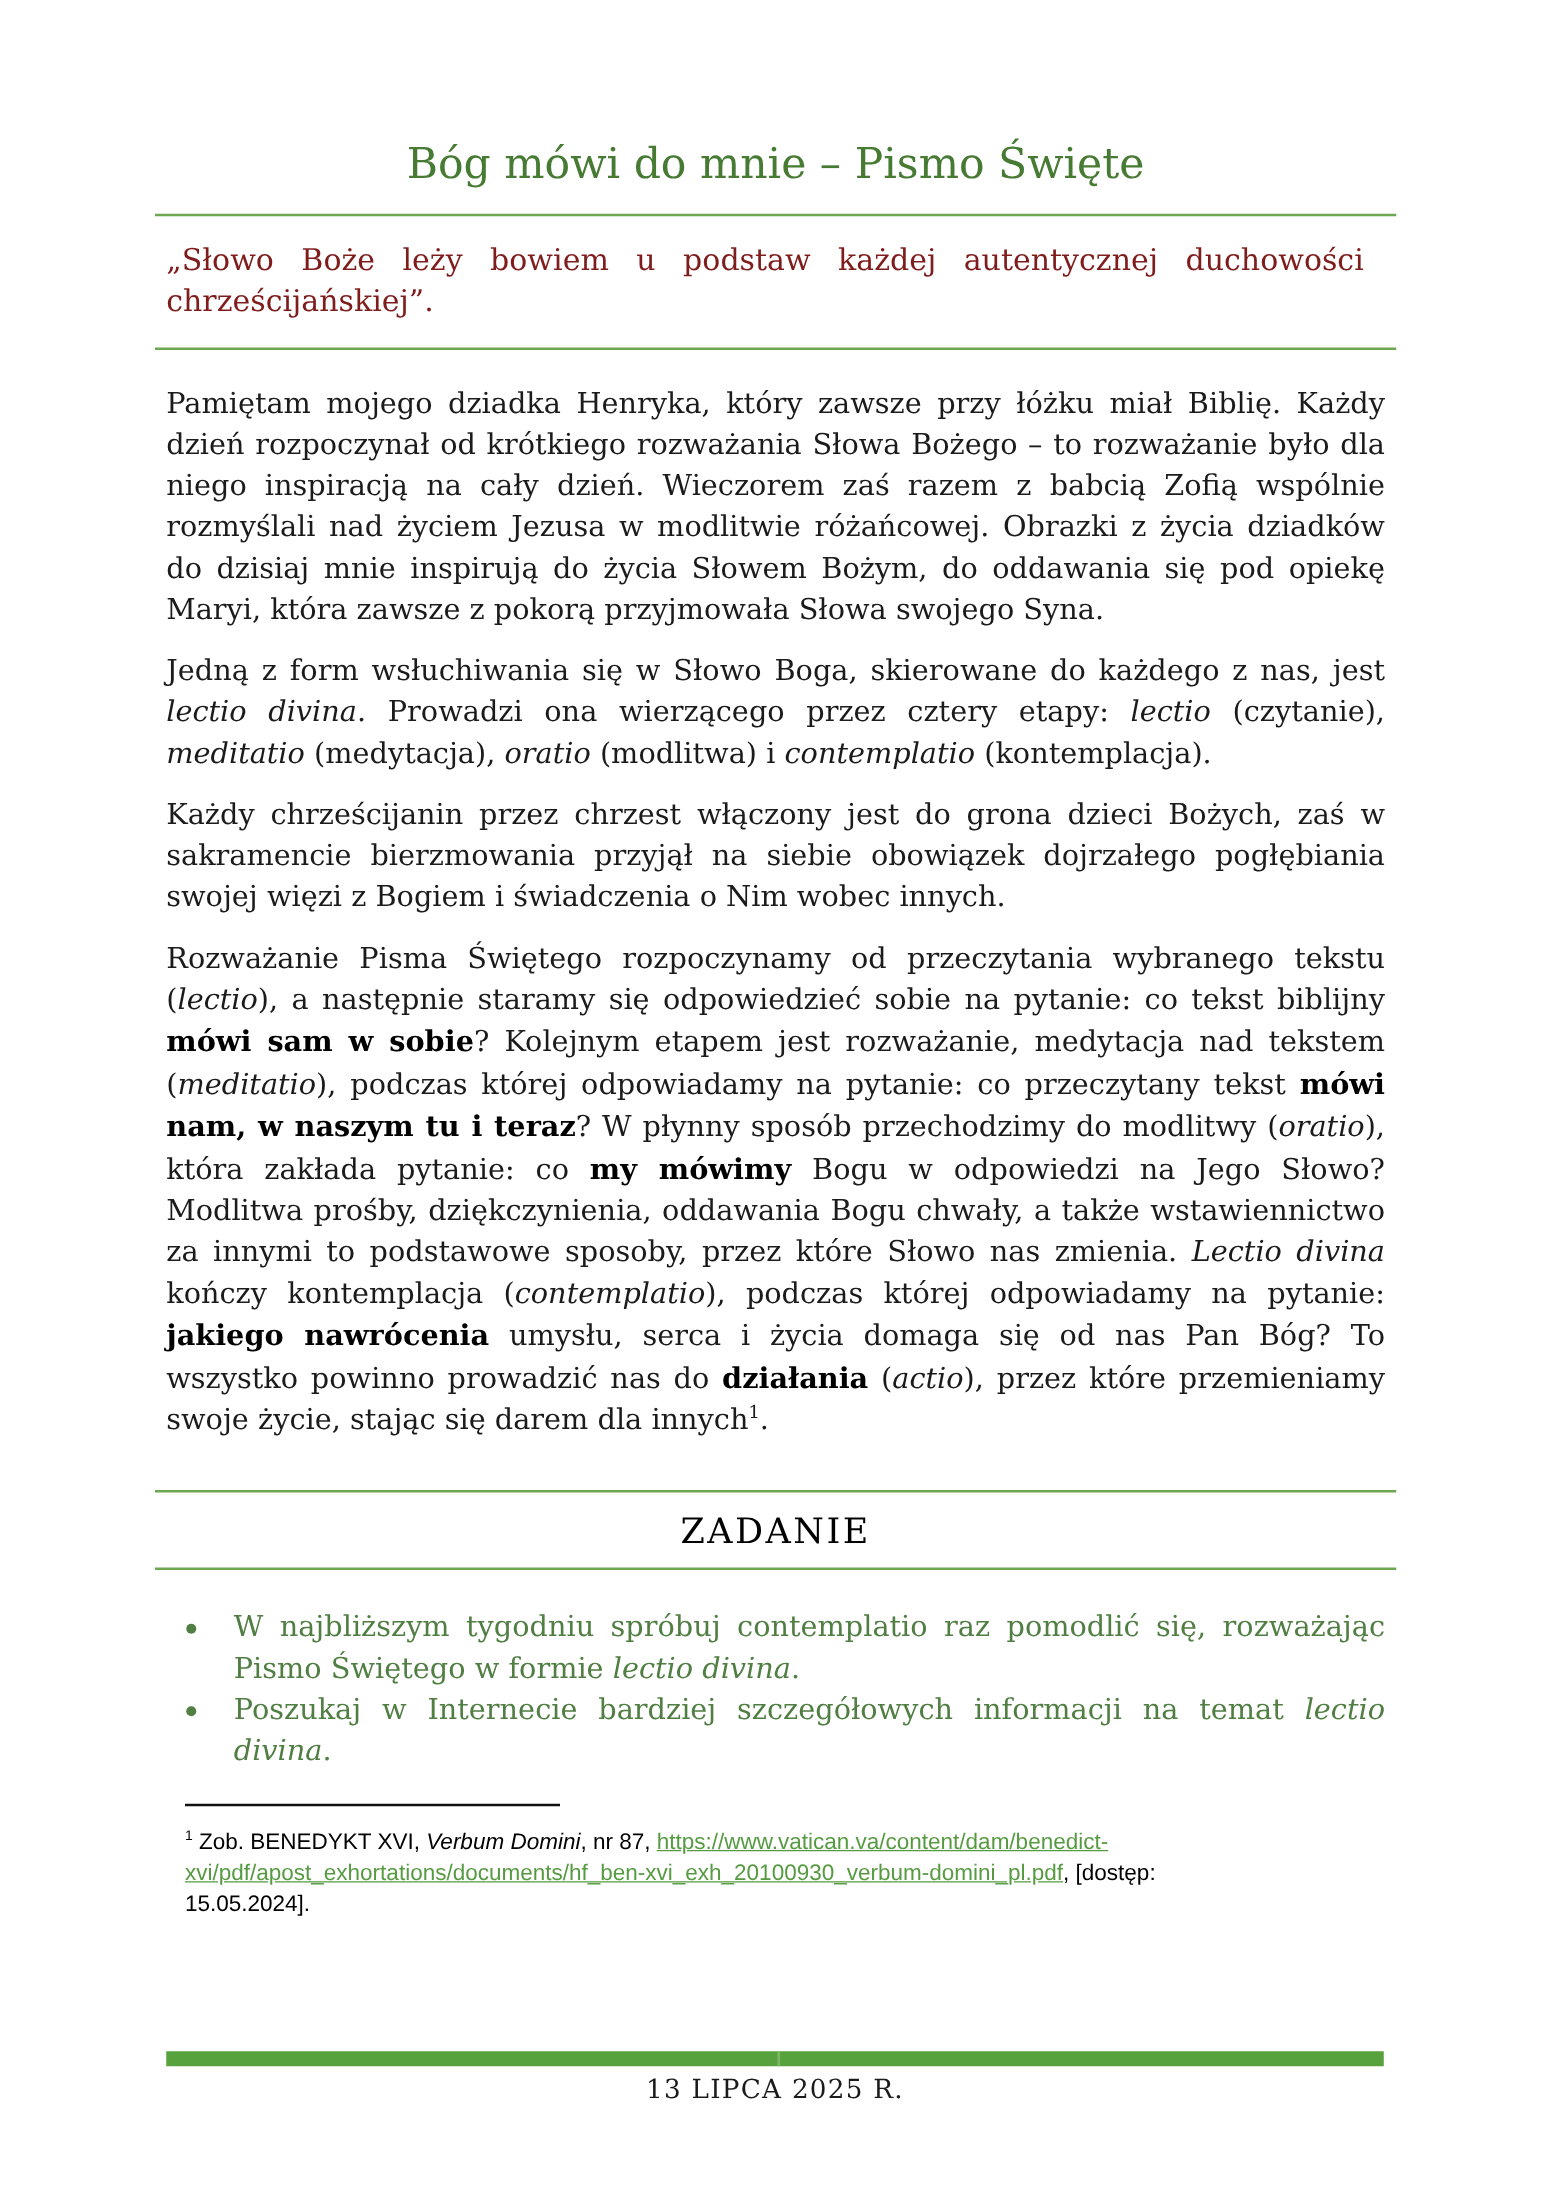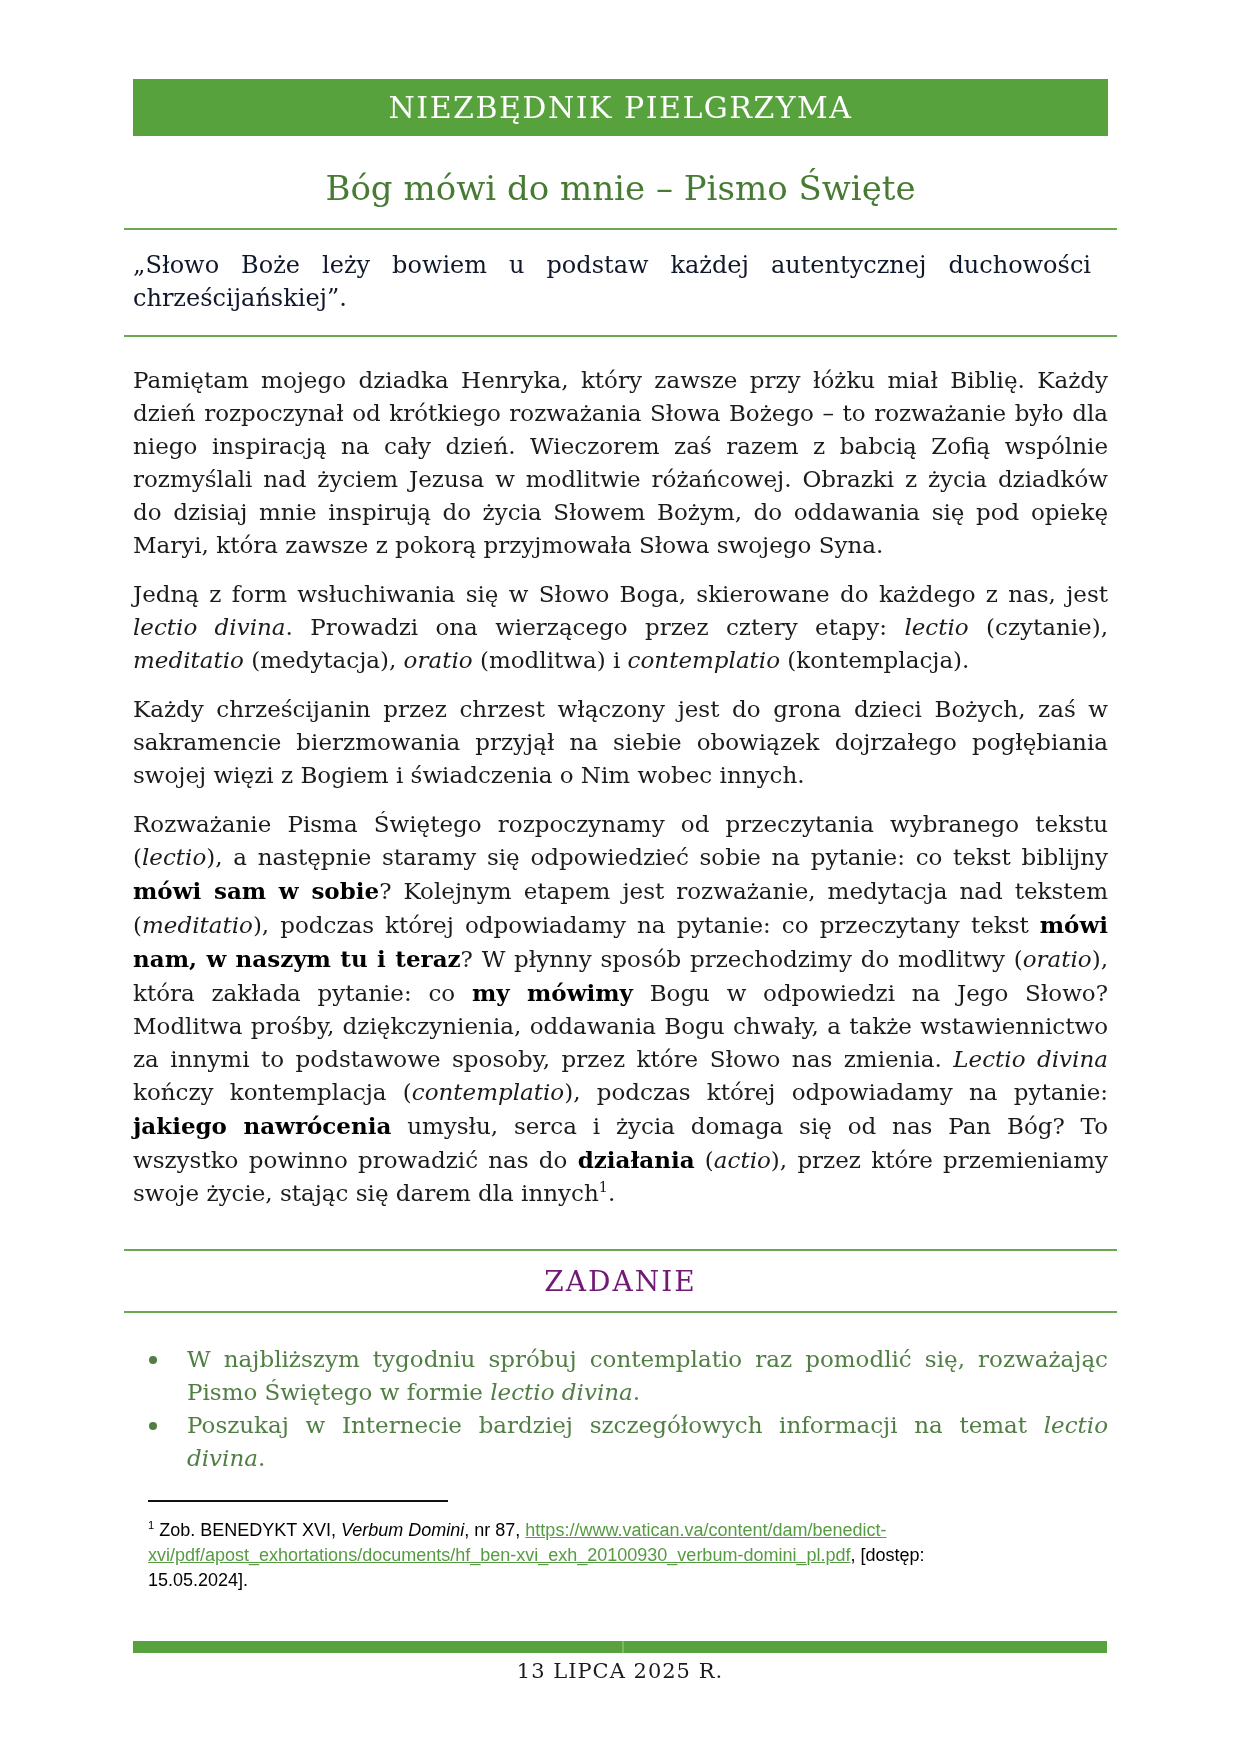--- a/index.html
+++ b/index.html
@@ -25,39 +25,39 @@
   .rule{
     border:none;border-top:2px solid #6CA751;height:0;
     margin:20px -9px 0 -9px;
   }
   .rule.r1{margin-top:20px;}
   .rule.r2{margin-top:20px;}
   .rule.r3{margin-top:39px;}
   .rule.r4{margin-top:14px;}
 
   .quote{
-    margin:19px 17px 0 0;color:#0f172a;font-size:24px;line-height:33px;
+    margin:19px 17px 0 0;color:#7f1d1d;font-size:24px;line-height:33px;
     text-align:justify;
   }
   .attribution{
     margin:22px 0 0 0;color:#507E43;font-size:21px;line-height:26px;
     text-align:right;
   }
 
   .body-text{margin-top:27px;}
   .body-text p{
     margin:0 0 16px 0;font-size:23px;line-height:33px;text-align:justify;
   }
   .body-text p:last-child{margin-bottom:0;}
   .body-text strong{color:#000;}
   sup{font-size:0.62em;line-height:0;vertical-align:super;}
 
   .task-heading{
     margin:16px 0 0 0;text-align:center;font-weight:400;
-    color:#701a75;font-size:28px;line-height:30px;letter-spacing:2px;
+    color:#000000;font-size:28px;line-height:30px;letter-spacing:2px;
   }
 
   .task-list{
     list-style:none;margin:30px 0 0 0;padding:0;
     color:#507E43;font-size:23px;line-height:33px;
   }
   .task-list li{position:relative;padding-left:54px;text-align:justify;}
   .task-list .dot{
     position:absolute;left:16px;top:13px;width:8px;height:8px;border-radius:50%;
     background:#507E43;
@@ -84,23 +84,20 @@
   .footer-date{
     margin-top:5px;text-align:center;color:#1b1b1b;
     font-size:21px;letter-spacing:1px;line-height:26px;
   }
 </style>
 </head>
 <body>
 
 <div class="page">
 
-  <header class="banner">
-    <span>NIEZBĘDNIK PIELGRZYMA</span>
-  </header>
 
   <h1 class="doc-title">Bóg mówi do mnie – Pismo Święte</h1>
 
   <div class="rule r1"></div>
 
   <p class="quote"><span>„Słowo Boże leży bowiem u podstaw każdej autentycznej duchowości chrześcijańskiej”.</span></p>
 
 
   <div class="rule r2"></div>
 

